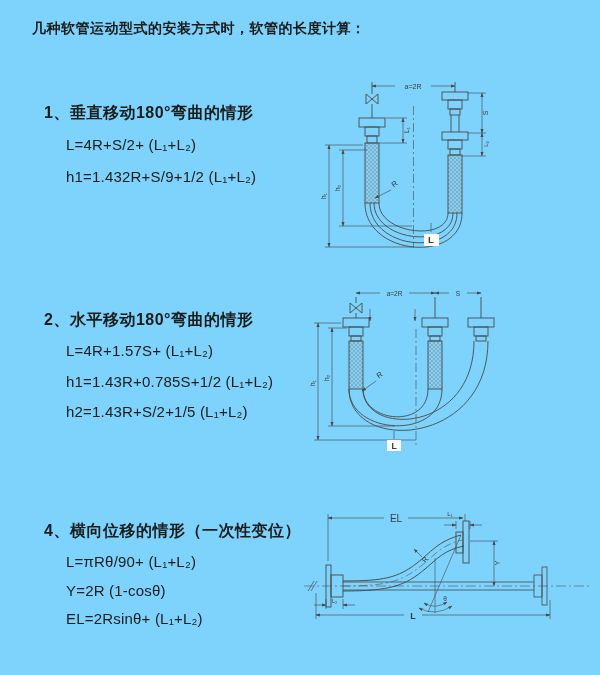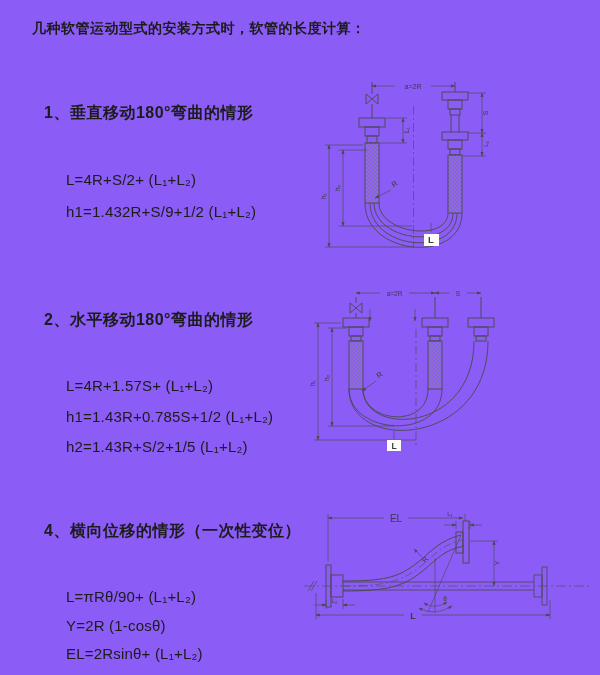--- a/index.html
+++ b/index.html
@@ -1,23 +1,23 @@
 <!DOCTYPE html>
 <html><head>
 <meta charset="utf-8">
 <style>
   html,body{margin:0;padding:0;background:#e8e8e8;}
   .page{
     position:relative;width:600px;height:675px;margin:0 auto;
-    background:#8b5cf6;overflow:hidden;
+    background:#7dd3fc;overflow:hidden;
     font-family:"Liberation Sans","DejaVu Sans",sans-serif;color:#1c1c1c;
   }
   .title{position:absolute;left:32px;top:20px;font-size:14px;font-weight:700;letter-spacing:.5px;}
   .heading{position:absolute;font-size:16px;font-weight:700;letter-spacing:.5px;}
-  .formula{position:absolute;font-size:15px;font-weight:400;letter-spacing:.2px;margin-top:35px;}
+  .formula{position:absolute;font-size:15px;font-weight:400;letter-spacing:.2px;}
   svg.diagram{position:absolute;font-family:"Liberation Sans","DejaVu Sans",sans-serif;}
   svg text{fill:#3c3c3c;stroke:none;}
 </style>
 </head>
 <body>
 
 <div class="page">
 
   <div class="title">几种软管运动型式的安装方式时，软管的长度计算：</div>
 

